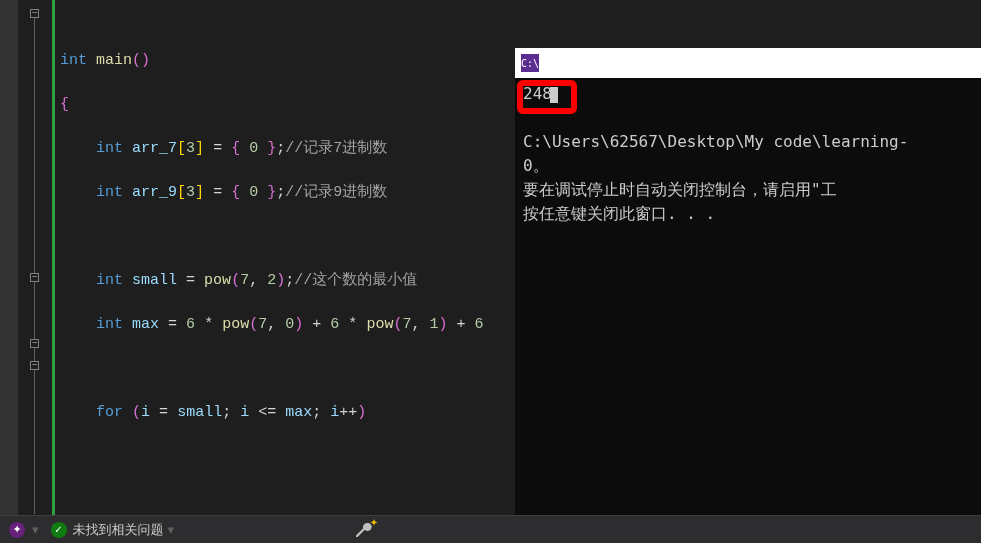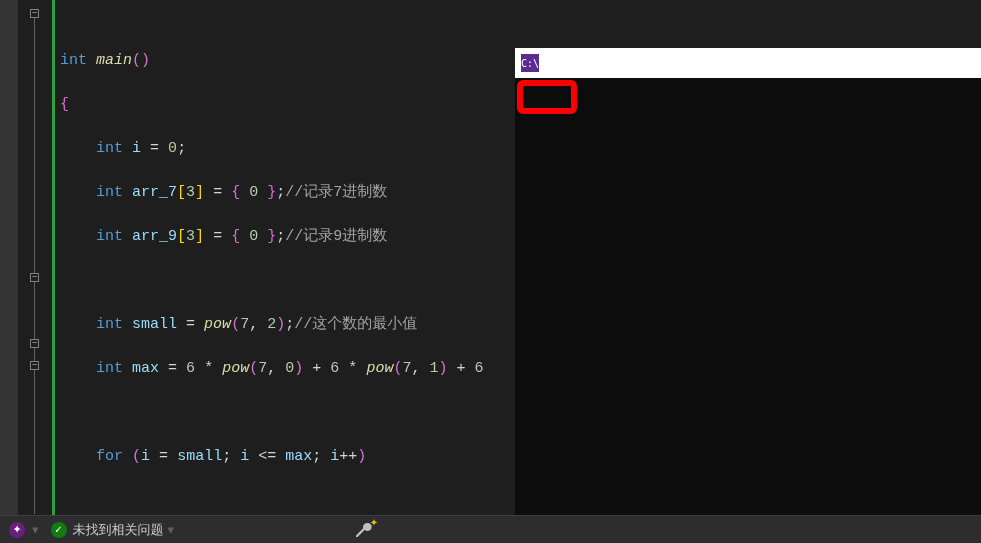--- a/index.html
+++ b/index.html
@@ -75,21 +75,21 @@
 .green-bar {
   position: absolute;
   left: 0;
   top: 0;
   width: 3px;
   height: 515px;
   background: #2ea043;
 }
 .kw { color: #569cd6; }
 .type { color: #569cd6; }
-.fn { color: #dcdcaa; font-style: italic; }
+.fn { color: #dcdcaa; }
 .num { color: #b5cea8; }
 .comment { color: #a3a3a3; }
 .op { color: #d4d4d4; }
 .paren { color: #da70d6; }
 .bracket { color: #ffd700; }
 .brace { color: #da70d6; }
 .ident { color: #9cdcfe; }
 
 .console-window {
   position: absolute;
@@ -214,21 +214,20 @@
     <div class="fold-line"></div>
     <div class="fold-box" style="top:9px;"></div>
     <div class="fold-box" style="top:273px;"></div>
     <div class="fold-box" style="top:339px;"></div>
     <div class="fold-box" style="top:361px;"></div>
   </div>
   <div class="code-content">
     <div class="green-bar"></div>
 <div class="code-line"><span class="type">int</span> <span class="fn">main</span><span class="paren">()</span></div>
 <div class="code-line"><span class="brace">{</span></div>
-<div class="code-line">    <span class="type">int</span> <span class="ident">i</span> <span class="op">=</span> <span class="num">0</span>;</div>
 <div class="code-line">    <span class="type">int</span> <span class="ident">arr_7</span><span class="bracket">[</span><span class="num">3</span><span class="bracket">]</span> <span class="op">=</span> <span class="brace">{</span> <span class="num">0</span> <span class="brace">}</span>;<span class="comment">//记录7进制数</span></div>
 <div class="code-line">    <span class="type">int</span> <span class="ident">arr_9</span><span class="bracket">[</span><span class="num">3</span><span class="bracket">]</span> <span class="op">=</span> <span class="brace">{</span> <span class="num">0</span> <span class="brace">}</span>;<span class="comment">//记录9进制数</span></div>
 <div class="code-line"></div>
 <div class="code-line">    <span class="type">int</span> <span class="ident">small</span> <span class="op">=</span> <span class="fn">pow</span><span class="paren">(</span><span class="num">7</span>, <span class="num">2</span><span class="paren">)</span>;<span class="comment">//这个数的最小值</span></div>
 <div class="code-line">    <span class="type">int</span> <span class="ident">max</span> <span class="op">=</span> <span class="num">6</span> <span class="op">*</span> <span class="fn">pow</span><span class="paren">(</span><span class="num">7</span>, <span class="num">0</span><span class="paren">)</span> <span class="op">+</span> <span class="num">6</span> <span class="op">*</span> <span class="fn">pow</span><span class="paren">(</span><span class="num">7</span>, <span class="num">1</span><span class="paren">)</span> <span class="op">+</span> <span class="num">6</span></div>
 <div class="code-line"></div>
 <div class="code-line">    <span class="kw">for</span> <span class="paren">(</span><span class="ident">i</span> <span class="op">=</span> <span class="ident">small</span>; <span class="ident">i</span> <span class="op">&lt;=</span> <span class="ident">max</span>; <span class="ident">i</span><span class="op">++</span><span class="paren">)</span></div>
 
 
 
@@ -238,20 +237,28 @@
 
 
 
 
   </div>
 </div>
 
 <div class="console-window">
   <div class="console-titlebar">
     <div class="console-icon">C:\</div>
+  </div>
+  <div class="console-body">
+    <div><span>248</span><span class="caret"></span></div>
+    <div style="height:24px;"></div>
+    <div>C:\Users\62567\Desktop\My code\learning-</div>
+    <div> 0。</div>
+    <div>要在调试停止时自动关闭控制台，请启用"工</div>
+    <div>按任意键关闭此窗口. . .</div>
   </div>
   <div class="red-box"></div>
 </div>
 
 <div class="status-bar">
   <div class="status-icon">
     <div class="status-circle-purple">✦</div>
   </div>
   <span style="color:#606060;">▾</span>
   <div class="status-check">✓</div>

